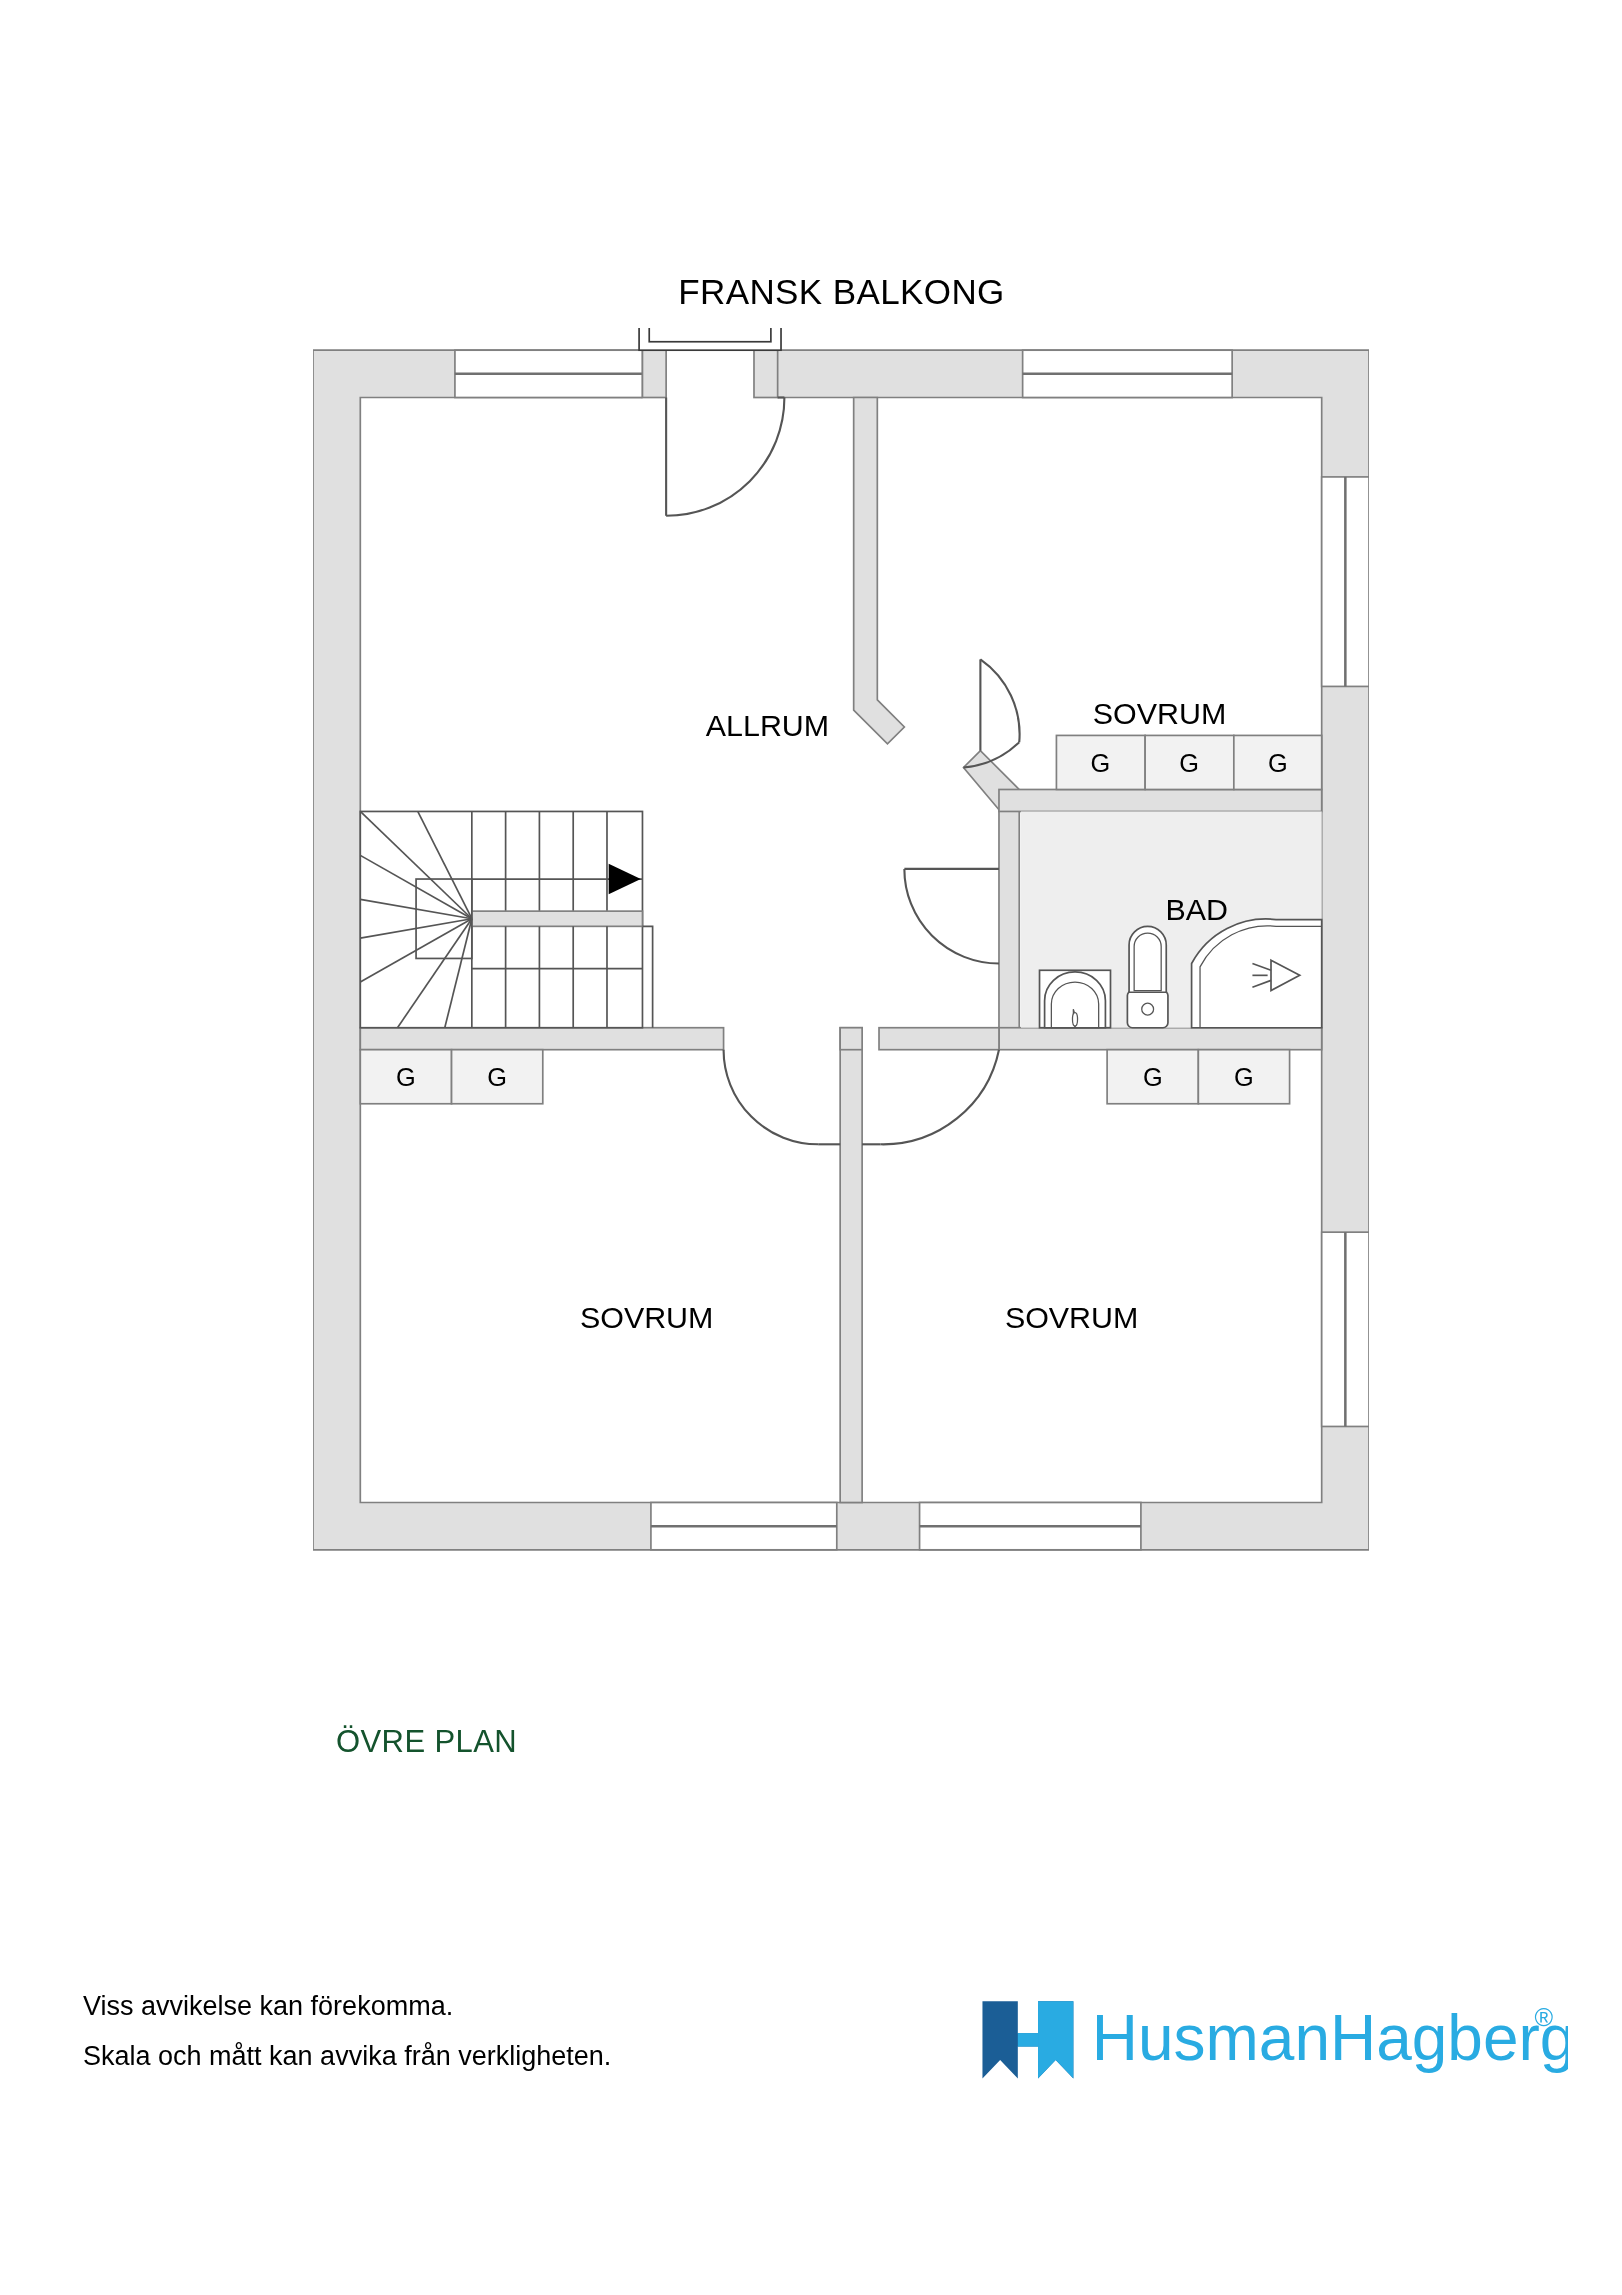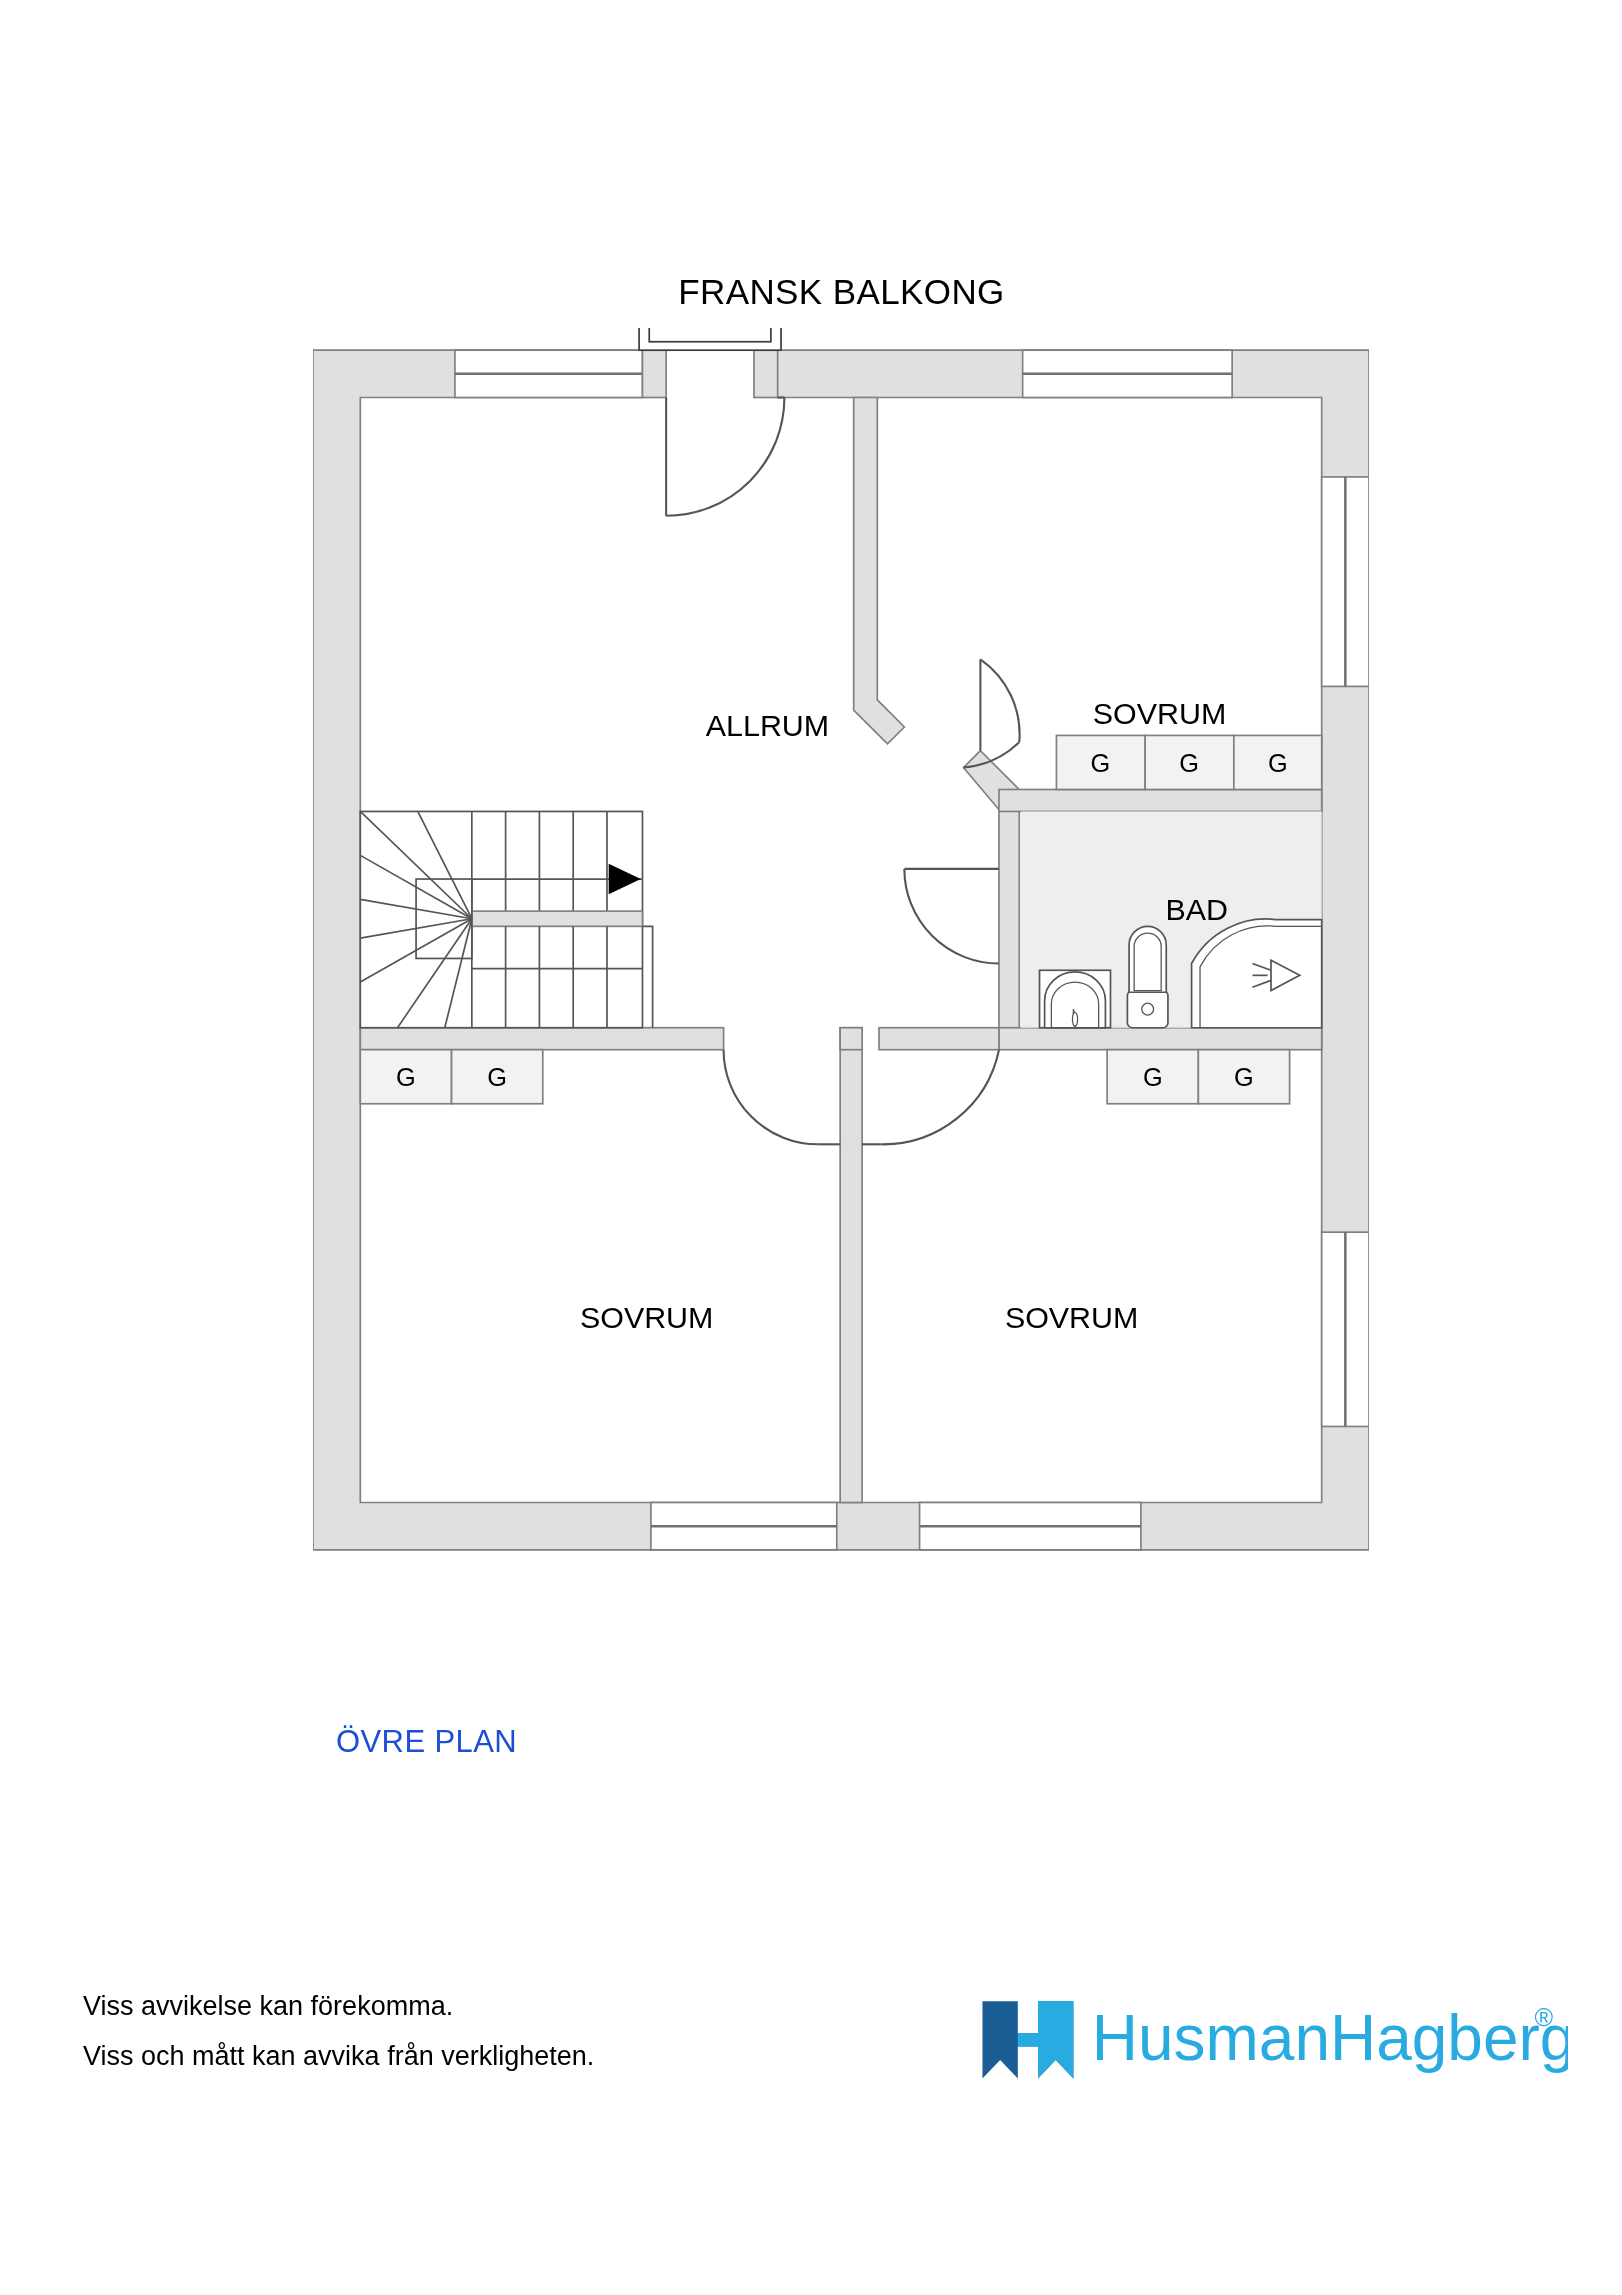--- a/index.html
+++ b/index.html
@@ -38,21 +38,21 @@
     left: 313px;
     top: 328px;
     width: 1056px;
     height: 1244px;
   }
   .plan-caption {
     position: absolute;
     left: 336px;
     top: 1724px;
     font-size: 31px;
-    color: #1d4ed8;
+    color: #14532d;
     letter-spacing: 0.4px;
   }
   .disclaimer {
     position: absolute;
     left: 83px;
     top: 1978px;
     font-size: 27px;
     line-height: 44px;
     color: #000000;
   }
@@ -285,21 +285,21 @@
         <text x="1102" y="897">G</text>
       </g>
 
     </svg>
   </div>
 
   <div class="plan-caption">ÖVRE PLAN</div>
 
   <div class="disclaimer">
     <div>Viss avvikelse kan förekomma.</div>
-    <div>Viss och mått kan avvika från verkligheten.</div>
+    <div>Skala och mått kan avvika från verkligheten.</div>
   </div>
 
   <svg id="logo" viewBox="0 0 700 120" width="592" height="101" xmlns="http://www.w3.org/2000/svg">
 
     <g>
       <path d="M 6 18 L 48 18 L 48 56 L 72 56 L 72 18 L 114 18 L 114 110 L 93 88 L 72 110 L 72 72 L 48 72 L 48 110 L 27 88 L 6 110 Z" fill="#1B5E96"></path>
       <path d="M 72 18 L 114 18 L 114 110 L 93 88 L 72 110 Z" fill="#29ABE2"></path>
       <path d="M 48 56 L 72 56 L 72 72 L 48 72 Z" fill="#29ABE2"></path>
     </g>
     <text x="136" y="88" font-family="Liberation Sans, sans-serif" font-size="76" fill="#29ABE2"><tspan>Husman</tspan><tspan>Hagberg</tspan></text>

